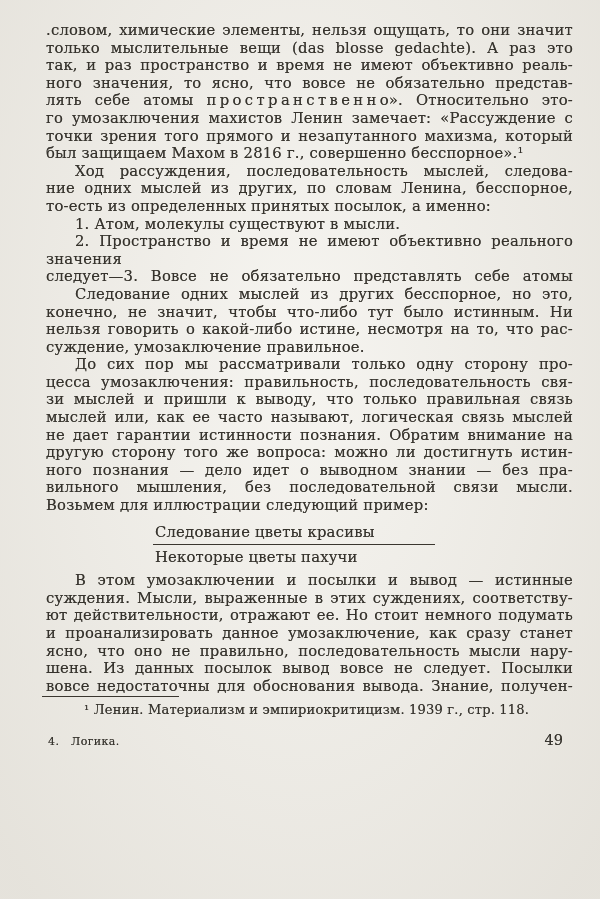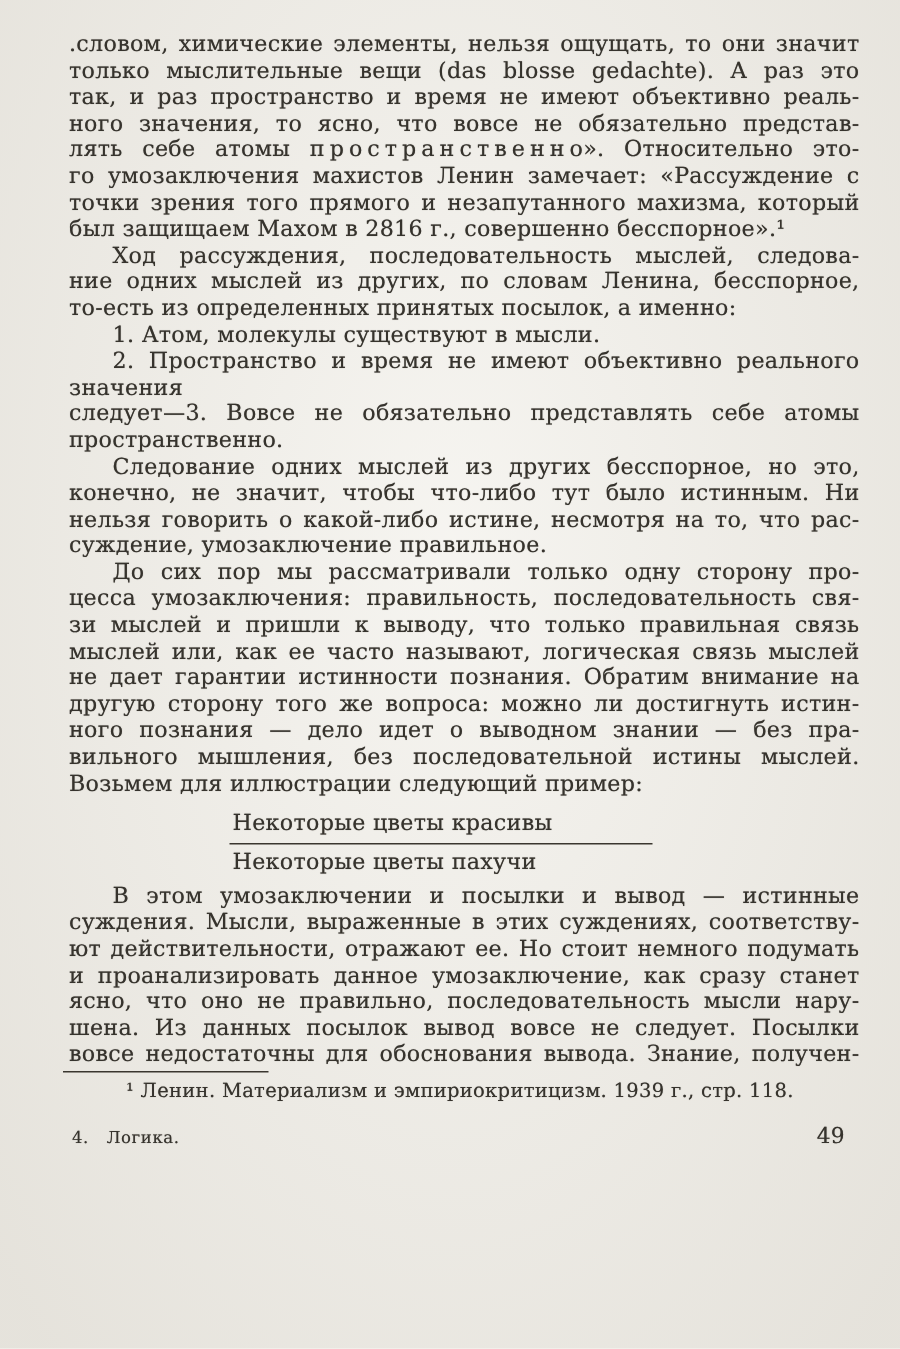--- a/index.html
+++ b/index.html
@@ -83,41 +83,40 @@
       </div>
       <div class="para">
         <div class="line ind">1. Атом, молекулы существуют в мысли.</div>
       </div>
       <div class="para">
         <div class="line j ind">2. Пространство и время не имеют объективно реального</div>
         <div class="line">значения</div>
       </div>
       <div class="para">
         <div class="line j">следует—3. Вовсе не обязательно представлять себе атомы</div>
-        <div class="line">пространственно.</div>
       </div>
       <div class="para">
         <div class="line j ind">Следование одних мыслей из других бесспорное, но это,</div>
         <div class="line j">конечно, не значит, чтобы что-либо тут было истинным. Ни</div>
         <div class="line j">нельзя говорить о какой-либо истине, несмотря на то, что рас-</div>
         <div class="line">суждение, умозаключение правильное.</div>
       </div>
       <div class="para">
         <div class="line j ind">До сих пор мы рассматривали только одну сторону про-</div>
         <div class="line j">цесса умозаключения: правильность, последовательность свя-</div>
         <div class="line j">зи мыслей и пришли к выводу, что только правильная связь</div>
         <div class="line j">мыслей или, как ее часто называют, логическая связь мыслей</div>
         <div class="line j">не дает гарантии истинности познания. Обратим внимание на</div>
         <div class="line j">другую сторону того же вопроса: можно ли достигнуть истин-</div>
         <div class="line j">ного познания — дело идет о выводном знании — без пра-</div>
-        <div class="line j">вильного мышления, без последовательной истины мыслей.</div>
+        <div class="line j">вильного мышления, без последовательной связи мысли.</div>
         <div class="line">Возьмем для иллюстрации следующий пример:</div>
       </div>
       <div class="syllogism">
-        <div class="syl-line">Некоторые цветы красивы</div>
+        <div class="syl-line">Следование цветы красивы</div>
         <div class="syl-rule"></div>
         <div class="syl-line">Некоторые цветы пахучи</div>
       </div>
       <div class="para">
         <div class="line j ind">В этом умозаключении и посылки и вывод — истинные</div>
         <div class="line j">суждения. Мысли, выраженные в этих суждениях, соответству-</div>
         <div class="line j">ют действительности, отражают ее. Но стоит немного подумать</div>
         <div class="line j">и проанализировать данное умозаключение, как сразу станет</div>
         <div class="line j">ясно, что оно не правильно, последовательность мысли нару-</div>
         <div class="line j">шена. Из данных посылок вывод вовсе не следует. Посылки</div>

